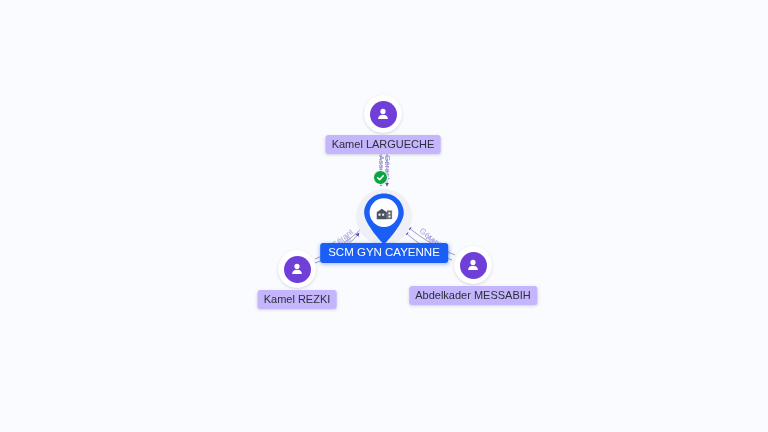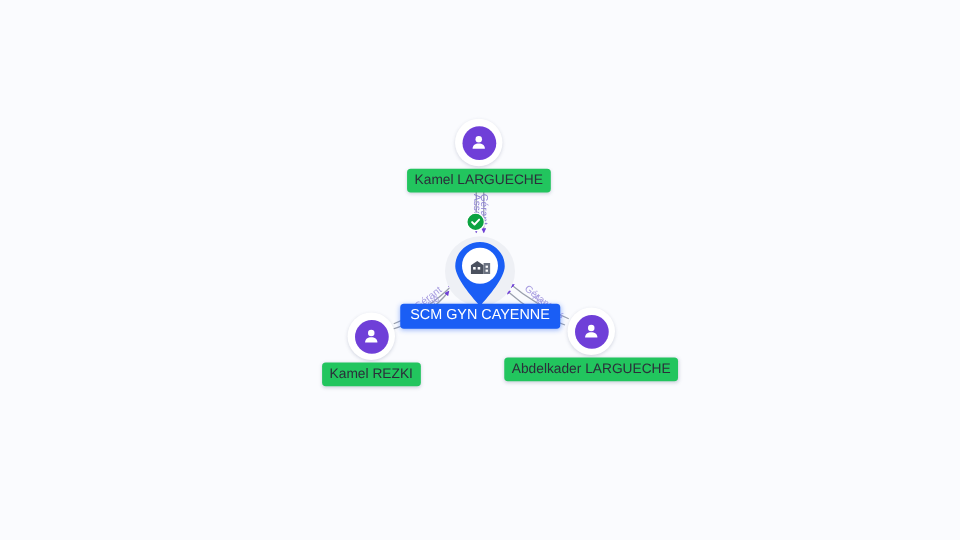--- a/index.html
+++ b/index.html
@@ -52,21 +52,21 @@
     align-items: center;
     justify-content: center;
   }
   .avatar-disc svg { display: block; }
   .node-label {
     position: absolute;
     left: 50%;
     transform: translateX(-50%);
     top: 21px;
     white-space: nowrap;
-    background: #22c55e;
+    background: #c4b5fd;
     color: #2b2f3a;
     font-size: 11px;
     line-height: 14px;
     padding: 2px 6px 3px 6px;
     border-radius: 3px;
     box-shadow: 0 1px 3px rgba(60,70,110,0.22);
   }
 
   
   .company-node {
@@ -198,21 +198,21 @@
 
   <div class="person-node" style="left:473px; top:265px;">
     <div class="avatar-ring">
       <div class="avatar-disc">
         <svg width="16" height="16" viewBox="0 0 24 24" fill="#ffffff">
           <circle cx="12" cy="8.2" r="3.9"></circle>
           <path d="M4.6 19.4c0-4.1 3.3-6.3 7.4-6.3s7.4 2.2 7.4 6.3z"></path>
         </svg>
       </div>
     </div>
-    <div class="node-label">Abdelkader LARGUECHE</div>
+    <div class="node-label">Abdelkader MESSABIH</div>
   </div>
 
   <div class="company-node" style="left:384px; top:217px;">
     <div class="pin-halo"></div>
 
     <div class="pin-wrap">
       <svg width="46" height="56" viewBox="0 0 46 56">
         <path d="M23 2.5C12.0 2.5 3.2 11.2 3.2 22.0 c0 9.5 14.0 25.2 18.3 30.1
                  a2.0 2.0 0 0 0 3.0 0 C28.8 47.2 42.8 31.5 42.8 22.0
                  C42.8 11.2 34.0 2.5 23 2.5 z" fill="#1a5ef5"></path>

